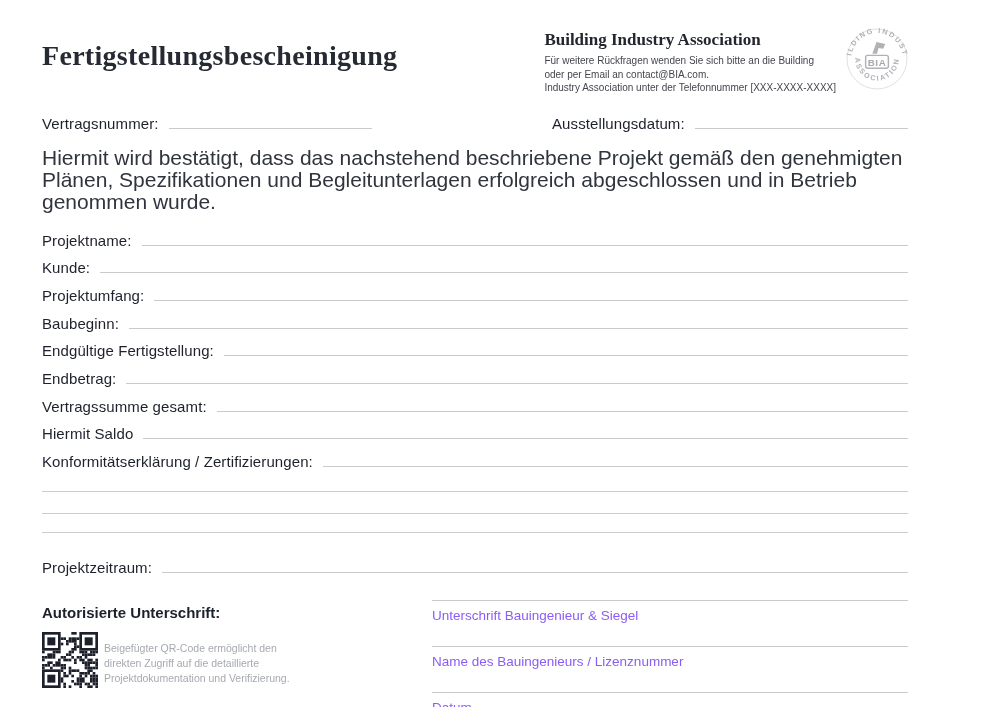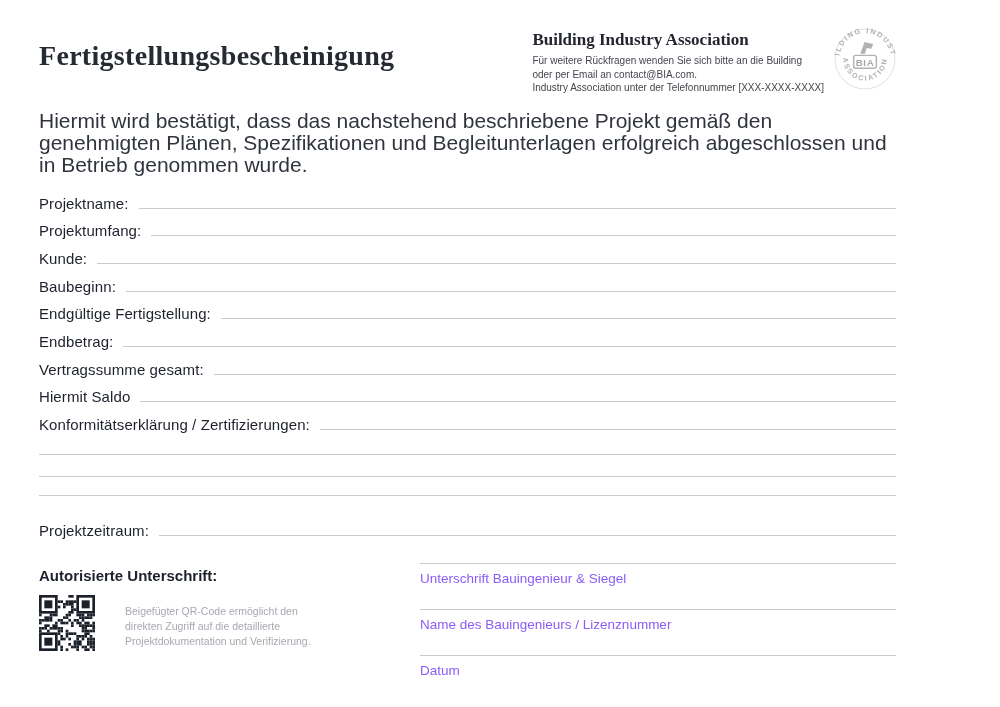--- a/index.html
+++ b/index.html
@@ -4,22 +4,23 @@
 <style>
   html,body { margin:0; padding:0; background:#ffffff; }
   body {
     width:1000px; height:707px;
     font-family:"Liberation Sans","DejaVu Sans",sans-serif;
     color:#21252f; overflow:hidden;
   }
   .page {
     box-sizing:border-box;
     width:956px; height:707px;
-    padding:30px 60px 0 39px;
+    padding:30px 60px 0 30px;
     position:relative;
+    margin-left:12px;
   }
   
   .header { display:flex; justify-content:space-between; align-items:flex-start; }
   .doc-title {
     font-family:"Liberation Serif","DejaVu Serif",serif;
     font-size:28px; font-weight:700; letter-spacing:.3px;
     color:#262a33; margin-top:10px; white-space:nowrap;
   }
   .header-right { display:flex; align-items:flex-start; gap:10px; }
   .org-block { text-align:left; }
@@ -48,21 +49,21 @@
   .blank-lines { margin-top:0; }
   .blank-line { border-bottom:1.5px solid #cbccce; }
   .bl-1 { height:14px; } .bl-2 { height:21px; } .bl-3 { height:18px; }
 
   .period-row { margin-top:22px; height:21px; }
 
   
   .bottom { display:flex; margin-top:24px; align-items:flex-start; }
   .bottom-left { flex:1; padding-right:30px; }
   .auth-label { font-size:15px; font-weight:600; color:#1d212b; margin-top:4px; }
-  .qr-wrap { display:flex; align-items:flex-end; gap:30px; margin-top:11px; }
+  .qr-wrap { display:flex; align-items:flex-end; gap:6px; margin-top:11px; }
   .qr-box { width:56px; height:56px; }
   .qr-caption { font-size:10.5px; line-height:15px; color:#a6a9b0; padding-bottom:2px; }
 
   .bottom-right { width:476px; flex:0 0 476px; }
   .sig-group { border-top:1.5px solid #c9cacd; padding-top:7px; }
   .sig-group + .sig-group { margin-top:23px; }
   .sig-label { font-size:13.5px; color:#8b5cf6; }
 </style>
 </head>
 <body>
@@ -91,34 +92,45 @@
         <text font-size="7" font-weight="bold" letter-spacing="1.8" fill="#b1b2b5" font-family="Liberation Sans, sans-serif">
           <textPath href="#arcBottom" startOffset="50%" text-anchor="middle">ASSOCIATION</textPath>
         </text>
         <path d="M25.5 25 L29.5 13.5 L38 15.5 L36 20 L31.5 19.3 L30 25 Z" fill="#b1b2b5"></path>
         <rect x="19" y="26.5" width="22" height="12.5" rx="2" fill="none" stroke="#b1b2b5" stroke-width="1.4"></rect>
         <text x="30" y="36.4" text-anchor="middle" font-size="9.5" font-weight="bold" fill="#a8a9ad" letter-spacing="0.6" font-family="Liberation Sans, sans-serif">BIA</text>
       </svg>
     </div>
   </div>
 
+  <div class="top-row">
+    <div class="field contract">
+      <span class="flabel">Vertragsnummer:</span>
+      <span class="fline"></span>
+    </div>
+    <div class="gapflex"></div>
+    <div class="field issue">
+      <span class="flabel">Ausstellungsdatum:</span>
+      <span class="fline"></span>
+    </div>
+  </div>
 
   <div class="intro">Hiermit wird bestätigt, dass das nachstehend beschriebene Projekt gemäß den genehmigten Plänen, Spezifikationen und Begleitunterlagen erfolgreich abgeschlossen und in Betrieb genommen wurde.</div>
 
   <div class="fields">
     <div class="field field-row">
       <span class="flabel">Projektname:</span>
       <span class="fline"></span>
     </div>
     <div class="field field-row">
+      <span class="flabel">Kunde:</span>
+      <span class="fline"></span>
+    </div>
+    <div class="field field-row">
       <span class="flabel">Projektumfang:</span>
-      <span class="fline"></span>
-    </div>
-    <div class="field field-row">
-      <span class="flabel">Kunde:</span>
       <span class="fline"></span>
     </div>
     <div class="field field-row">
       <span class="flabel">Baubeginn:</span>
       <span class="fline"></span>
     </div>
     <div class="field field-row">
       <span class="flabel">Endgültige Fertigstellung:</span>
       <span class="fline"></span>
     </div>

